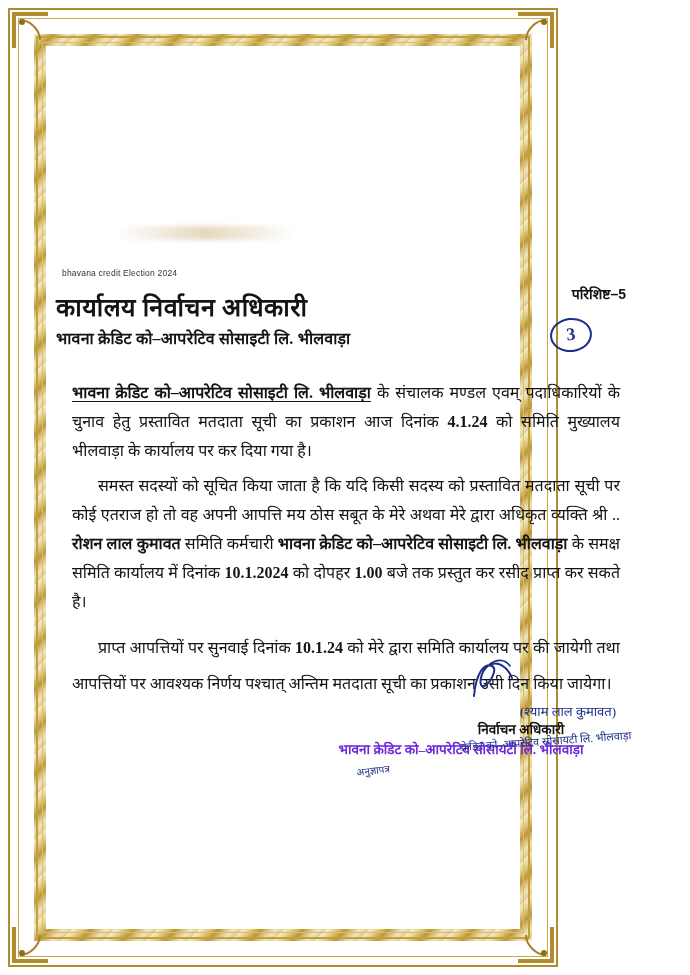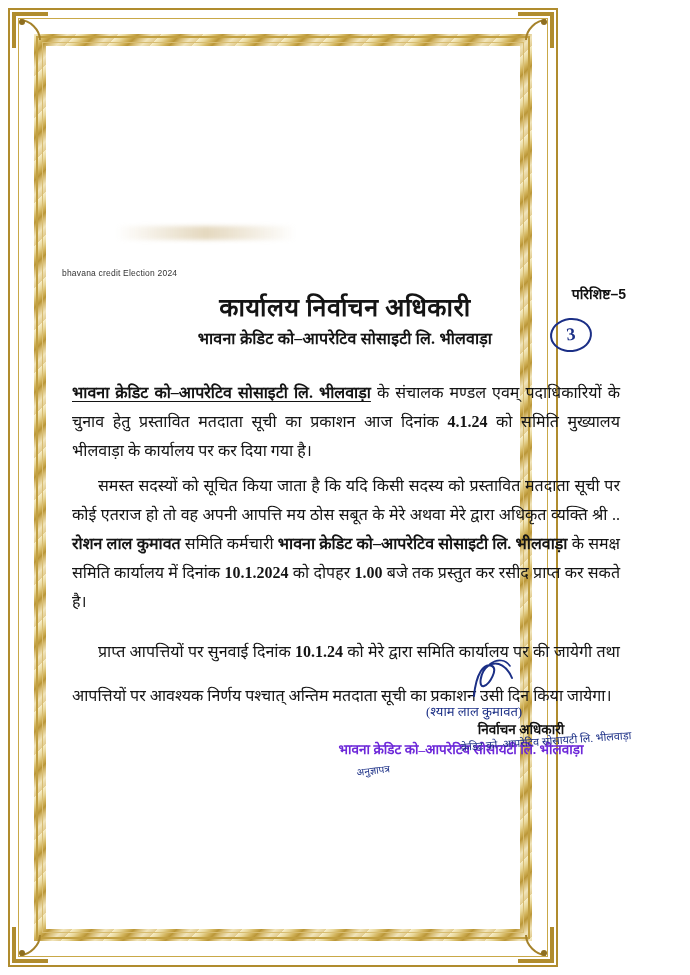--- a/index.html
+++ b/index.html
@@ -113,21 +113,20 @@
     font-weight: bold;
     color: #111;
     white-space: nowrap;
   }
 
   .title-block {
     position: absolute;
     left: 0;
     top: 238px;
     width: 578px;
-    text-align: center;
   }
   .title-main {
     font-family: "Liberation Serif", serif;
     font-size: 25px;
     font-weight: bold;
     letter-spacing: 0.5px;
     line-height: 1.15;
   }
   .title-sub {
     font-family: "Liberation Serif", serif;
@@ -167,21 +166,21 @@
     left: 16px;
     top: 322px;
     width: 548px;
     font-family: "Liberation Serif", serif;
     font-size: 16px;
     line-height: 29px;
     text-align: justify;
   }
   .para { margin: 0 0 6px 0; }
   .para.indent { text-indent: 26px; }
-  .para2 { margin: 14px 0 0 0; line-height: 44px; }
+  .para2 { margin: 14px 0 0 0; line-height: 36px; }
   .b { font-weight: bold; }
   .u { text-decoration: underline; text-underline-offset: 3px; }
 
   .ink {
     color: #1b2f86;
     font-family: "Liberation Serif", serif;
   }
 
   
   .sign-area {
@@ -196,21 +195,21 @@
     left: 398px;
     top: 0px;
     width: 110px;
     height: 46px;
   }
   .sig-name {
     position: absolute;
     left: 370px;
     top: 46px;
     width: 190px;
-    text-align: left;
+    text-align: right;
     font-family: "Liberation Serif", serif;
     font-size: 13px;
     color: #1b2f86;
     white-space: nowrap;
   }
   .sig-role {
     position: absolute;
     left: 370px;
     top: 64px;
     width: 190px;

